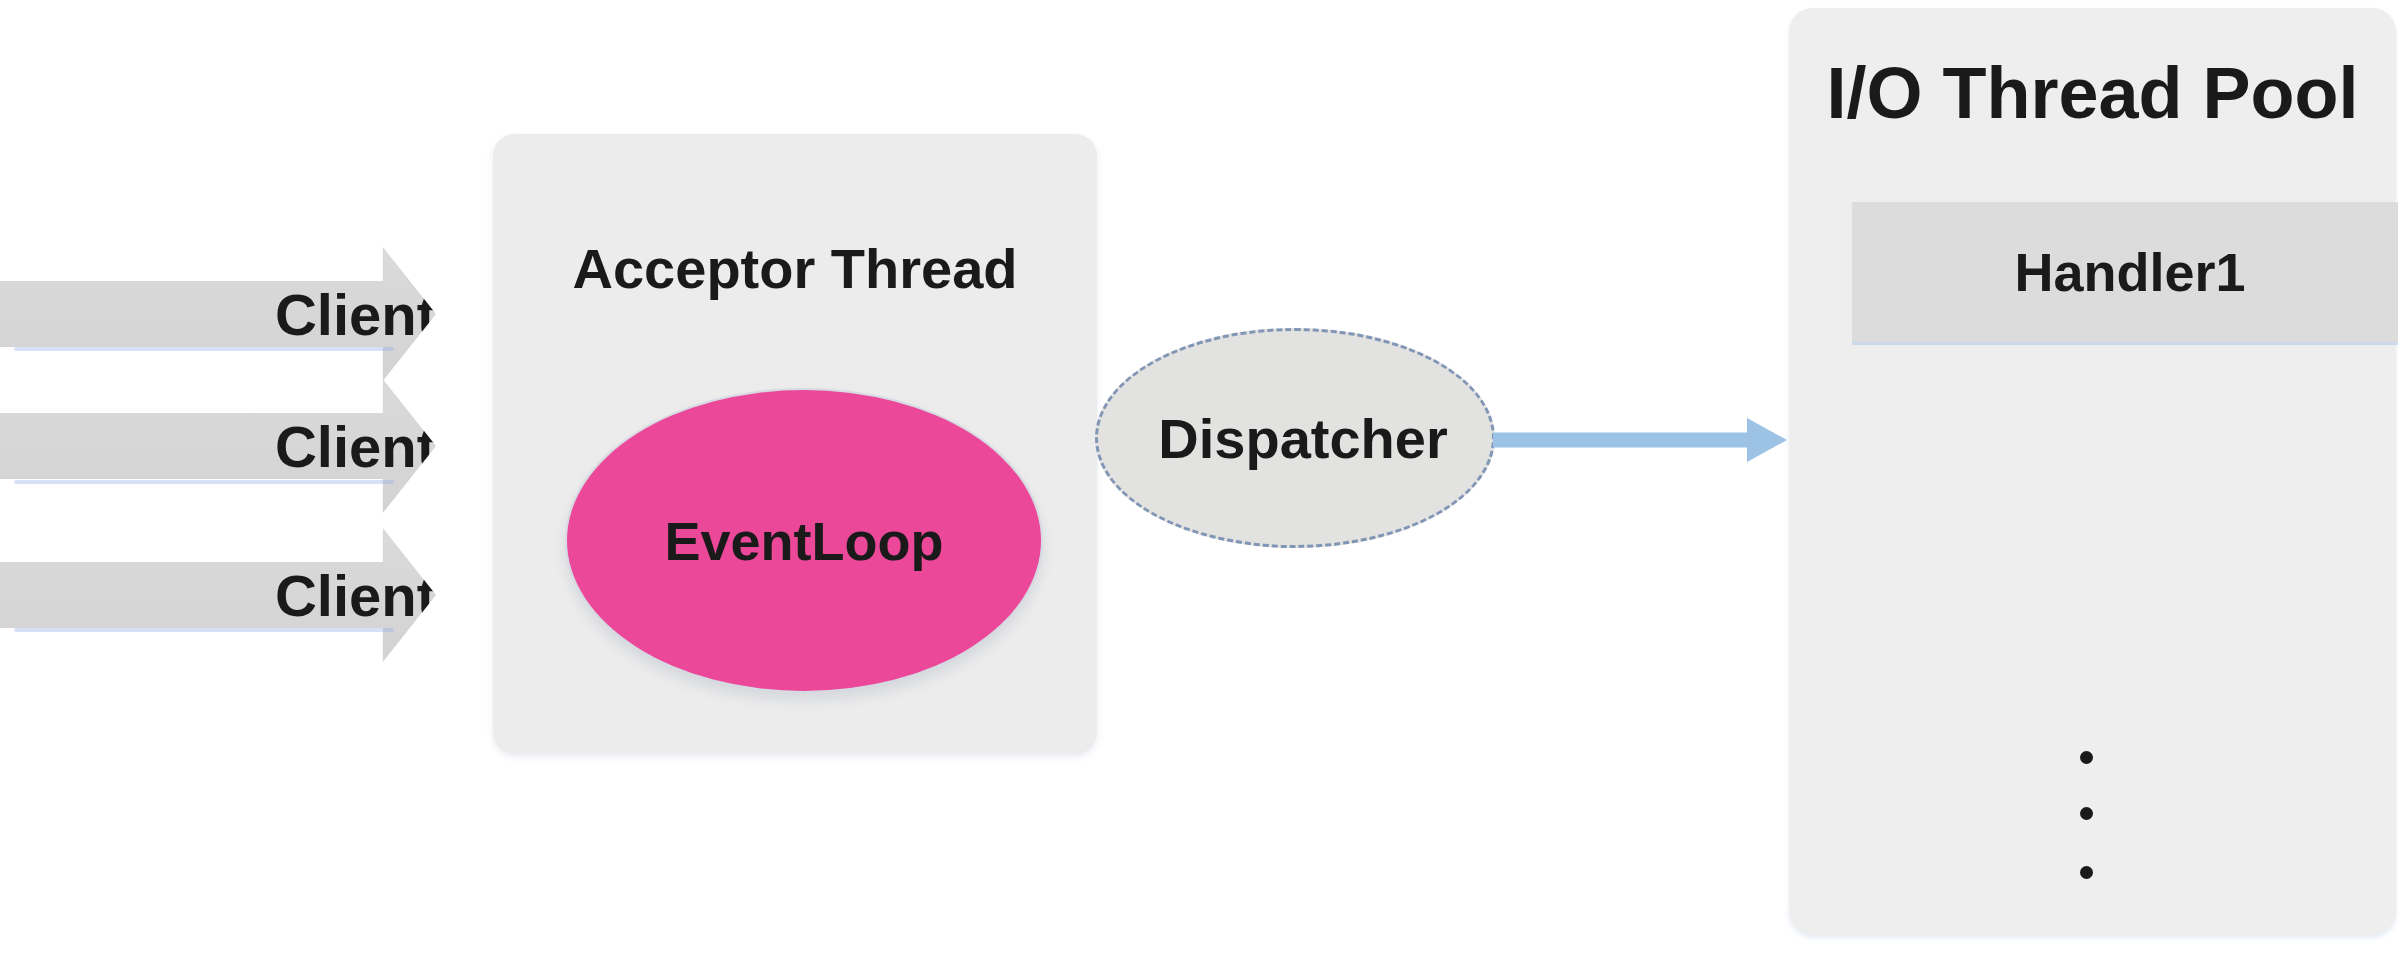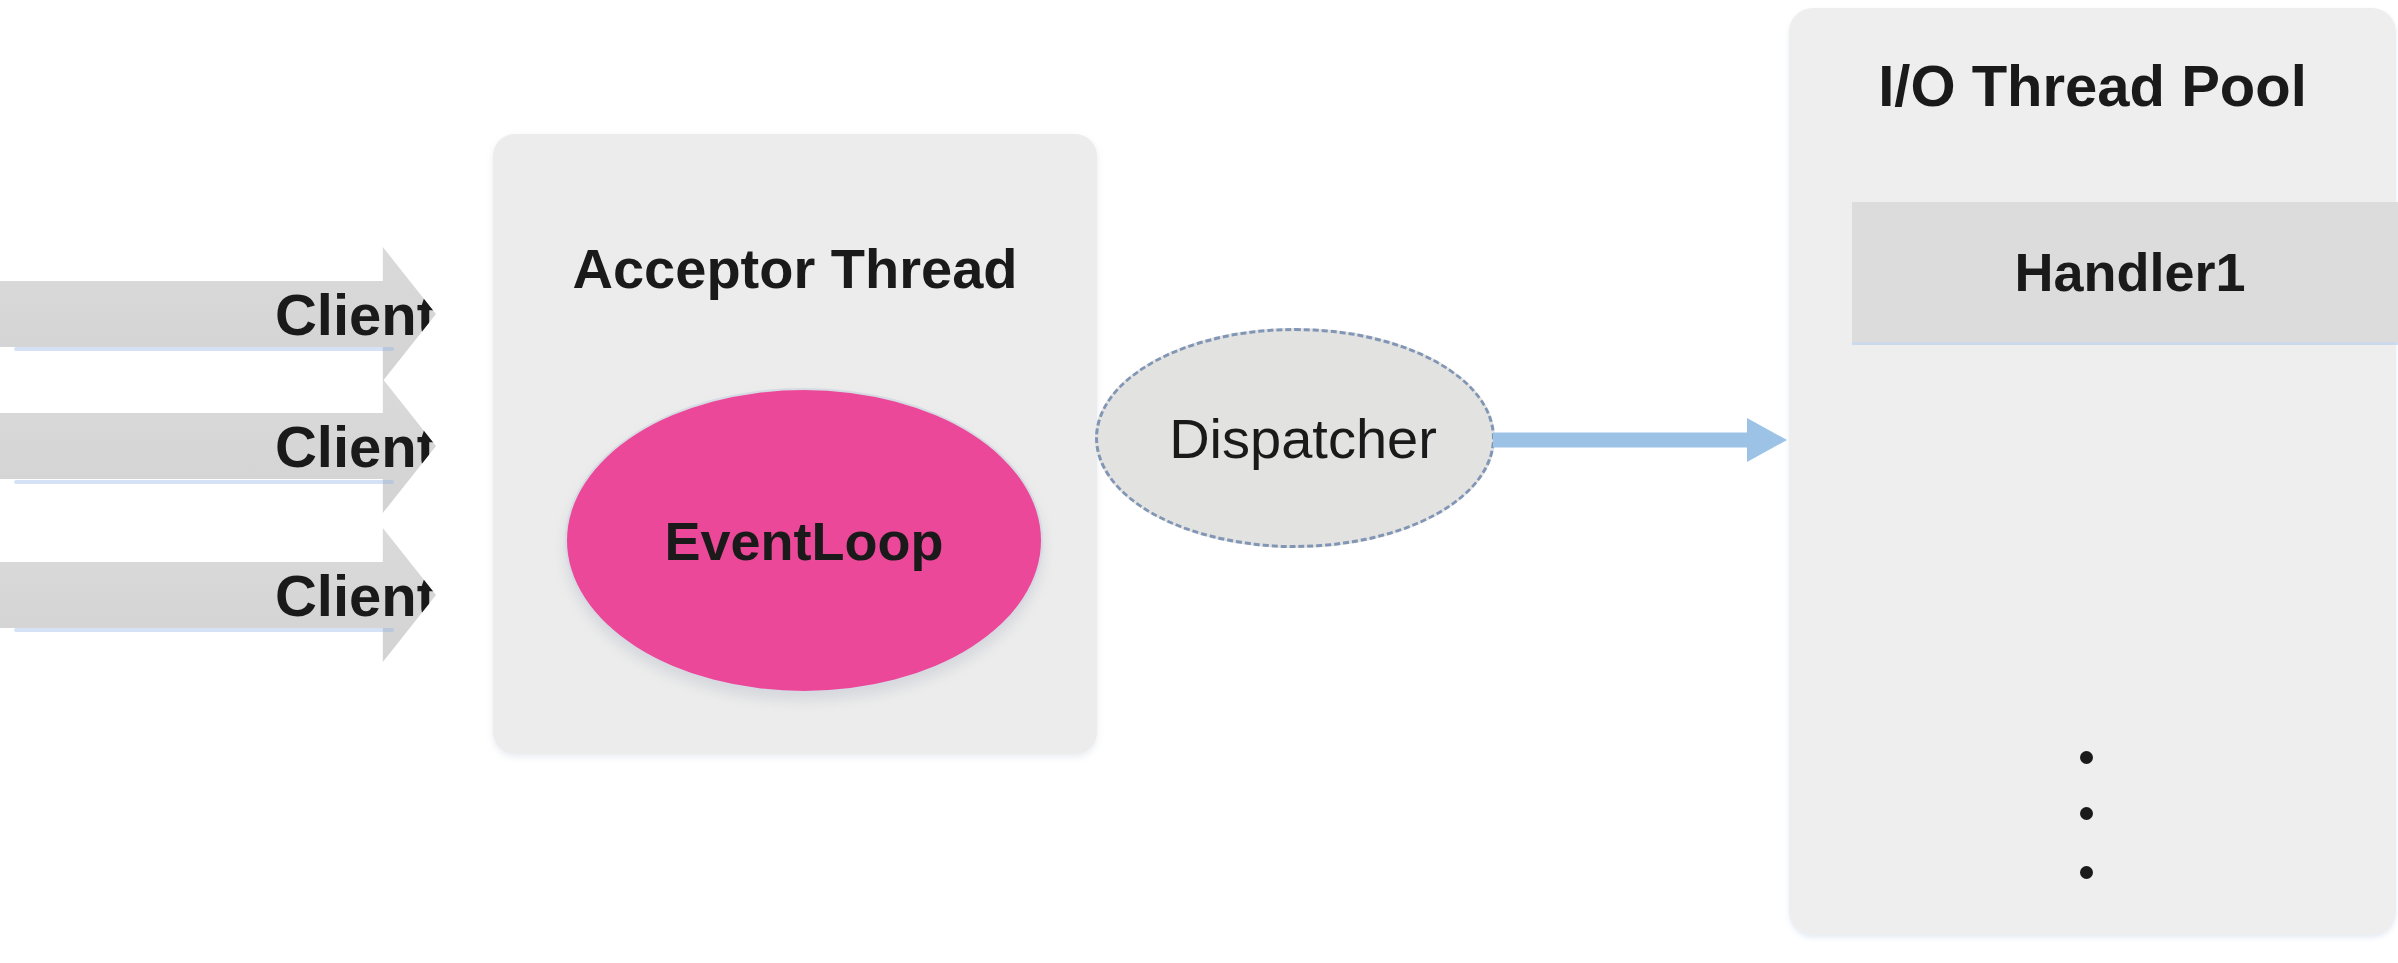--- a/index.html
+++ b/index.html
@@ -36,36 +36,36 @@
     display:flex;align-items:center;justify-content:center;
   }
   .eventloop .lbl{font-size:54px;font-weight:bold;}
   
   .dispatcher{
     position:absolute;left:1095px;top:328px;width:400px;height:220px;
     background:#e2e2e0;border:3px dashed #8195b5;border-radius:50%;
     box-sizing:border-box;
     display:flex;align-items:center;justify-content:center;
   }
-  .dispatcher .lbl{font-size:56px;font-weight:normal;margin-left:16px;}
+  .dispatcher .lbl{font-size:56px;font-weight:bold;margin-left:16px;}
   
   .flow-arrow{
     position:absolute;left:1493px;top:418px;width:294px;height:44px;
     background:#9cc3e6;
     clip-path:polygon(0% 33%, 86.4% 33%, 86.4% 0%, 100% 50%, 86.4% 100%, 86.4% 67%, 0% 67%);
   }
   
   .pool-panel{
     position:absolute;left:1789px;top:8px;width:607px;height:927px;
     background:#eeeeef;border-radius:24px;
     box-shadow:0 3px 5px rgba(175,195,225,0.30);
   }
   .pool-title{
     position:absolute;left:0;right:0;top:44px;text-align:center;
-    font-size:58px;font-weight:bold;
+    font-size:72px;font-weight:bold;
   }
   .handler-box{
     position:absolute;left:63px;width:556px;height:140px;
     background:#dcdcdc;
     box-shadow:0 3px 0 rgba(160,190,228,0.45);
     display:flex;align-items:center;justify-content:center;
   }
   .handler-box .lbl{font-size:54px;font-weight:bold;}
   .h1{top:194px}.h2{top:372px}.h3{top:564px}
   .dot{

